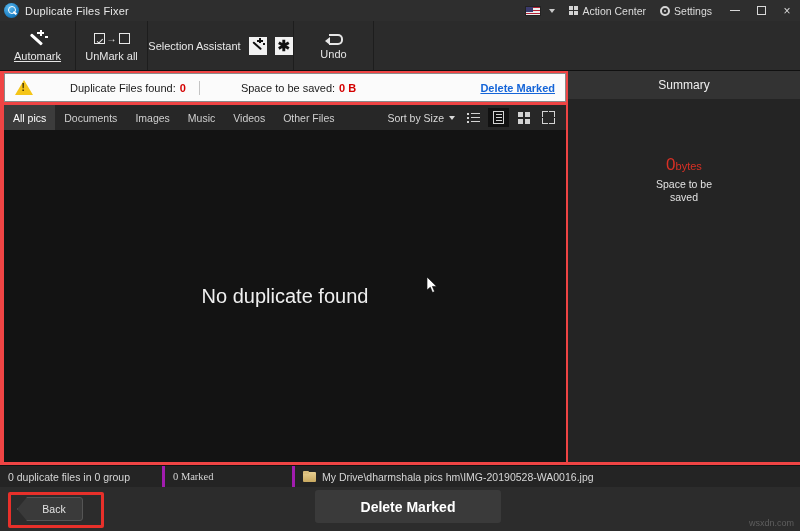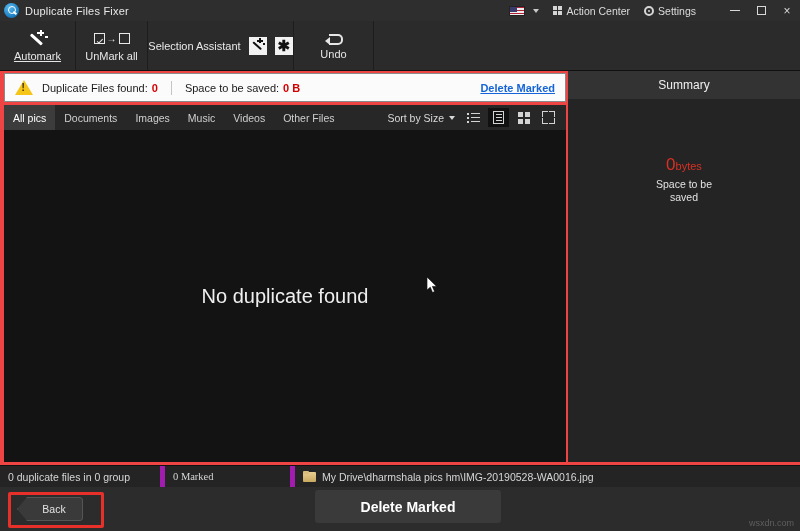--- a/index.html
+++ b/index.html
@@ -174,21 +174,21 @@
   .warn {
     width: 0; height: 0; position: relative;
     border-left: 9px solid transparent; border-right: 9px solid transparent;
     border-bottom: 15px solid #f5c518;
     margin-right: 9px;
   }
   .warn::after {
     content: "!"; position: absolute; left: -2.5px; top: 3px;
     font-size: 10px; font-weight: bold; color: #3a2a00; line-height: 1;
   }
-  .ib-label { font-size: 11px; color: #1a1a1a; }
+  .ib-label { font-size: 11px; color: #1a1a1a; margin-left: 28px; }
   .ib-val { font-size: 11px; color: #d40000; font-weight: bold; margin-left: 4px; }
   .ib-sep { width: 1px; height: 14px; background: #c4c4c4; margin: 0 13px; }
   .del-link {
     margin-left: auto; font-size: 11px; color: #1565d8;
     text-decoration: underline; font-weight: bold;
   }
 
   
   .tabsrow {
     position: absolute; left: 4px; top: 105px;
@@ -276,21 +276,21 @@
   .statusbar {
     position: absolute; left: 0; top: 465px;
     width: 800px; height: 22px;
     background: #242424;
     display: flex; align-items: center;
     border-top: 1px solid #121212;
   }
   .st-cell {
     height: 22px; display: flex; align-items: center;
     font-size: 10.5px; color: #d6d6d6; padding: 0 8px;
-    border-right: 5px solid #a21caf;
+    border-right: 3px solid #a21caf;
   }
   .st-a { width: 165px; }
   .st-b { width: 130px; font-family: Liberation Serif, serif; }
   .st-c { flex: 1 1 auto; gap: 6px; border-right: none; }
   .folder {
     width: 13px; height: 11px; position: relative; flex: 0 0 auto;
   }
   .folder::before {
     content: ""; position: absolute; left: 0; top: 1px; width: 13px; height: 10px;
     background: linear-gradient(#e8cf92, #c9a960); border-radius: 1px;
@@ -364,21 +364,21 @@
       <div class="tb-item">
         <span class="grid-icon">
           <i></i>
             <i></i>
             <i></i>
             <i></i>
         </span>
         <span>Action Center</span>
       </div>
 
-      <div class="tb-item" style="margin-right:26px;">
+      <div class="tb-item" style="margin-right:10px;">
         <span class="gear"></span>
         <span>Settings</span>
       </div>
 
       <div class="wbtn">
           <span class="dash"></span>
         </div>
       <div class="wbtn">
           <span class="sq"></span>
         </div>

